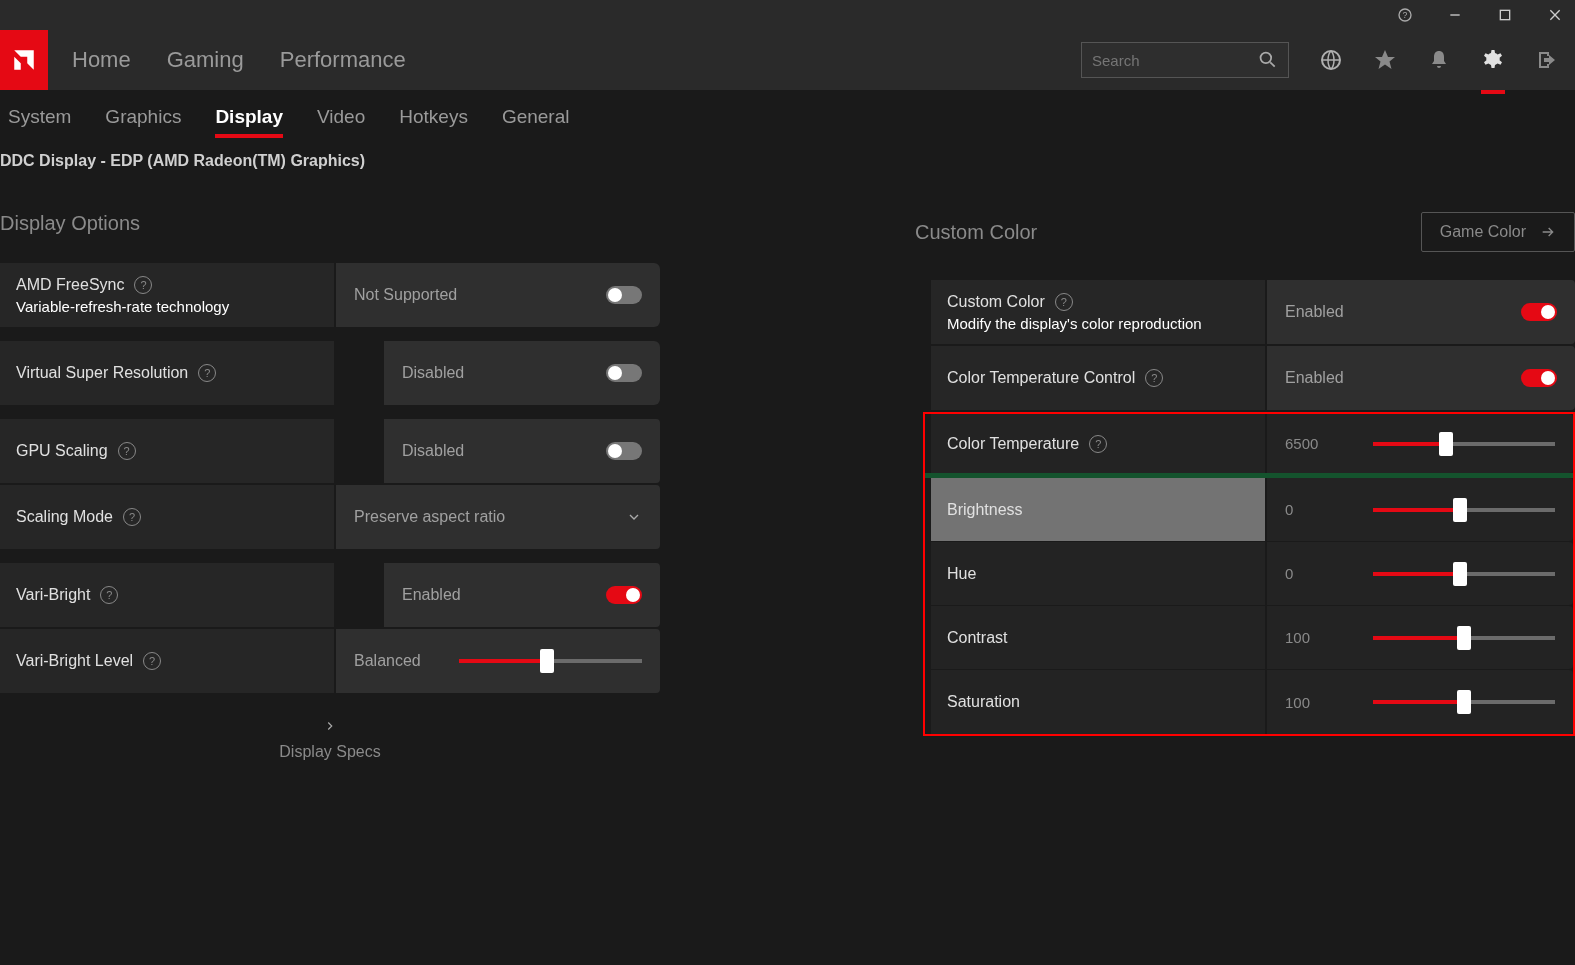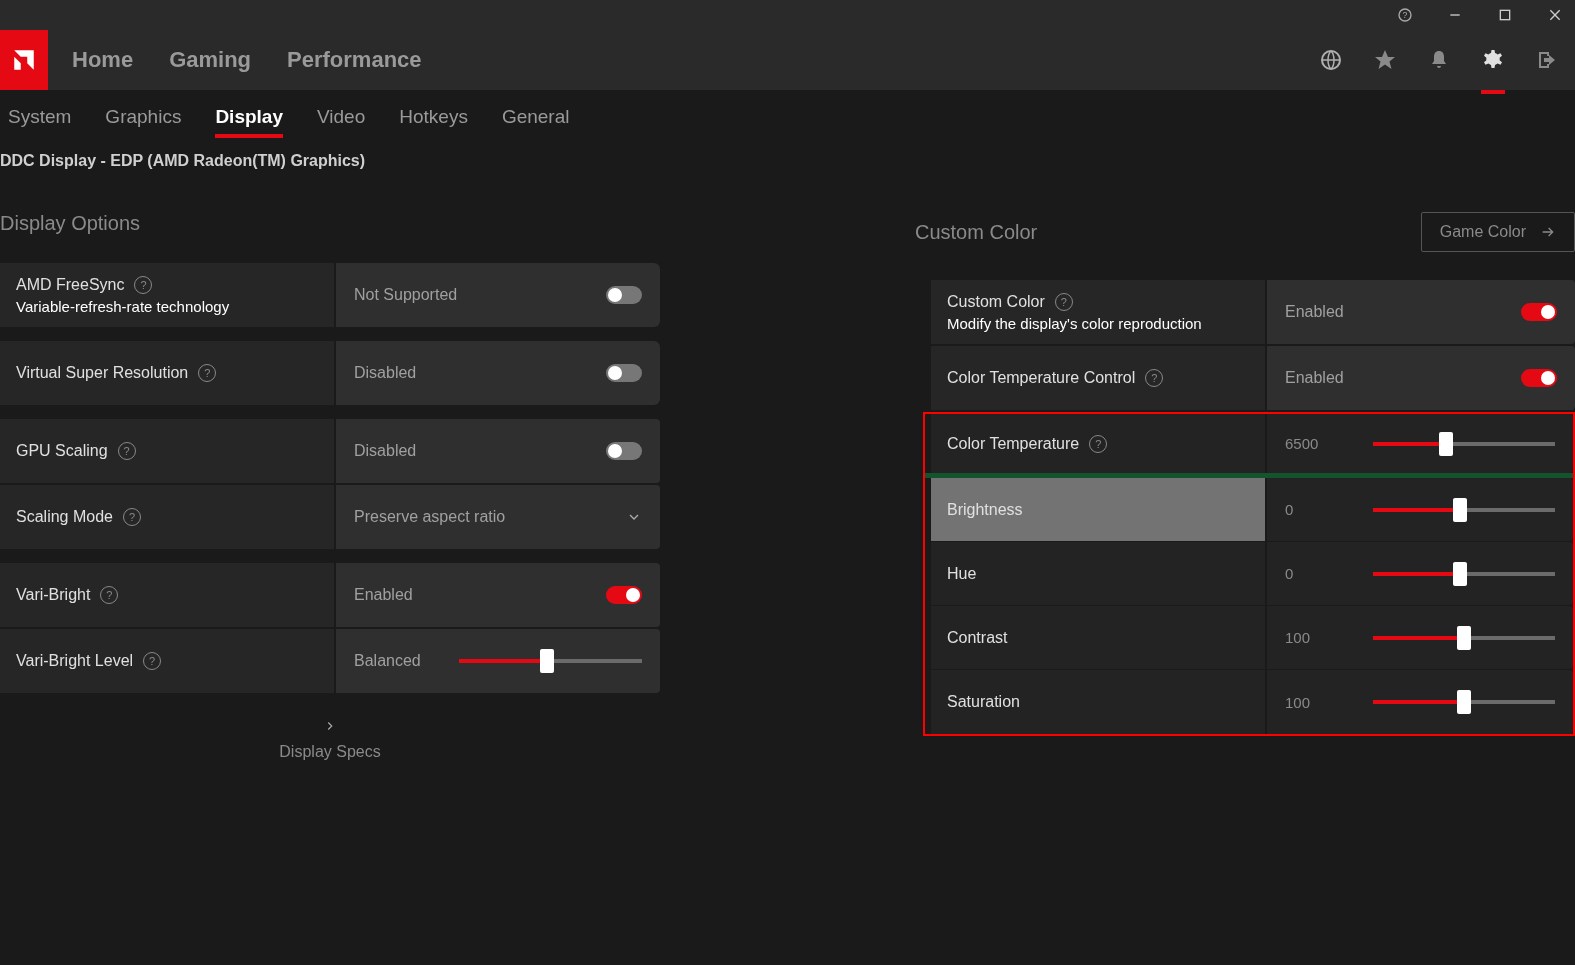--- a/index.html
+++ b/index.html
@@ -28,21 +28,21 @@
     display: flex;
     align-items: center;
   }
   .logosq {
     width: 48px; height: 60px;
     background: #e50914;
     display:flex; align-items:center; justify-content:center;
     margin-right: 24px;
   }
   .logosq svg { width: 26px; height: 26px; }
-  .nav-main { display:flex; gap: 36px; font-size: 22px; color:#9a9a9a; font-weight:700;text-align:center; }
+  .nav-main { display:flex; gap: 36px; font-size: 22px; color:#9a9a9a; font-weight:400;text-align:center; }
   .nav-main span { cursor:pointer; }
   .header-right { margin-left:auto; display:flex; align-items:center; gap: 30px; padding-right: 16px; }
   .search-box {
     width: 208px; height: 36px; border:1px solid #555;
     display:flex; align-items:center; padding: 0 10px;
     background:#2e2e2e;
   }
   .search-box input {
     background:transparent; border:none; outline:none;
     color:#888; font-size:15px; width:100%;
@@ -84,21 +84,21 @@
   }
   .row .left .ttl { font-size:16px; color:#e0e0e0; display:flex; align-items:center; gap:10px; font-weight:500;}
   .row .left .sub { font-size:15px; color:#ffffff; }
   .row .right {
     background:#2f2f2f; flex:1; padding: 0 18px;
     display:flex; align-items:center; justify-content:space-between;
     margin-left: 2px; border-radius: 0 4px 4px 0;
     color:#a0a0a0; font-size:16px;
   }
   .row.rounded .right { border-radius: 0 6px 6px 0; }
-  .row.group-gap { margin-top: 14px; }
+  .row.group-gap { margin-top: 14px; gap: 48px; }
 
   .q-icon {
     display:inline-flex; width:18px; height:18px; border:1.5px solid #888; border-radius:50%;
     align-items:center; justify-content:center; font-size:11px; color:#888;
   }
 
   .toggle {
     width:36px; height:18px; border-radius:10px; background:#777; position:relative;
     cursor:pointer;
   }
@@ -167,20 +167,29 @@
     <svg viewBox="0 0 24 24">
         <path d="M3 3 H21 V21 L15 15 V9 H9 L3 3 Z M3 21 V9 L9 15 V21 Z" fill="#fff"></path>
       </svg>
   </div>
   <div class="nav-main">
     <span>Home</span>
     <span>Gaming</span>
     <span>Performance</span>
   </div>
   <div class="header-right">
+    <div class="search-box">
+      <input type="text" placeholder="Search" style="">
+      <span class="hicon">
+        <svg viewBox="0 0 24 24">
+            <circle cx="10" cy="10" r="6" fill="none" stroke="#aaa" stroke-width="2"></circle>
+            <path d="M15 15 L20 20" stroke="#aaa" stroke-width="2"></path>
+          </svg>
+      </span>
+    </div>
     <span class="hicon">
       <svg viewBox="0 0 24 24">
           <circle cx="12" cy="12" r="9" fill="none" stroke="#b0b0b0" stroke-width="2"></circle>
           <path d="M3 12 H21 M12 3 C8 7 8 17 12 21 M12 3 C16 7 16 17 12 21" fill="none" stroke="#b0b0b0" stroke-width="1.5"></path>
         </svg>
     </span>
     <span class="hicon">
       <svg viewBox="0 0 24 24">
           <path d="M12 2 L15 9 L22 9 L16.5 13.5 L18.5 21 L12 16.5 L5.5 21 L7.5 13.5 L2 9 L9 9 Z" fill="#8a8a8a"></path>
         </svg>

